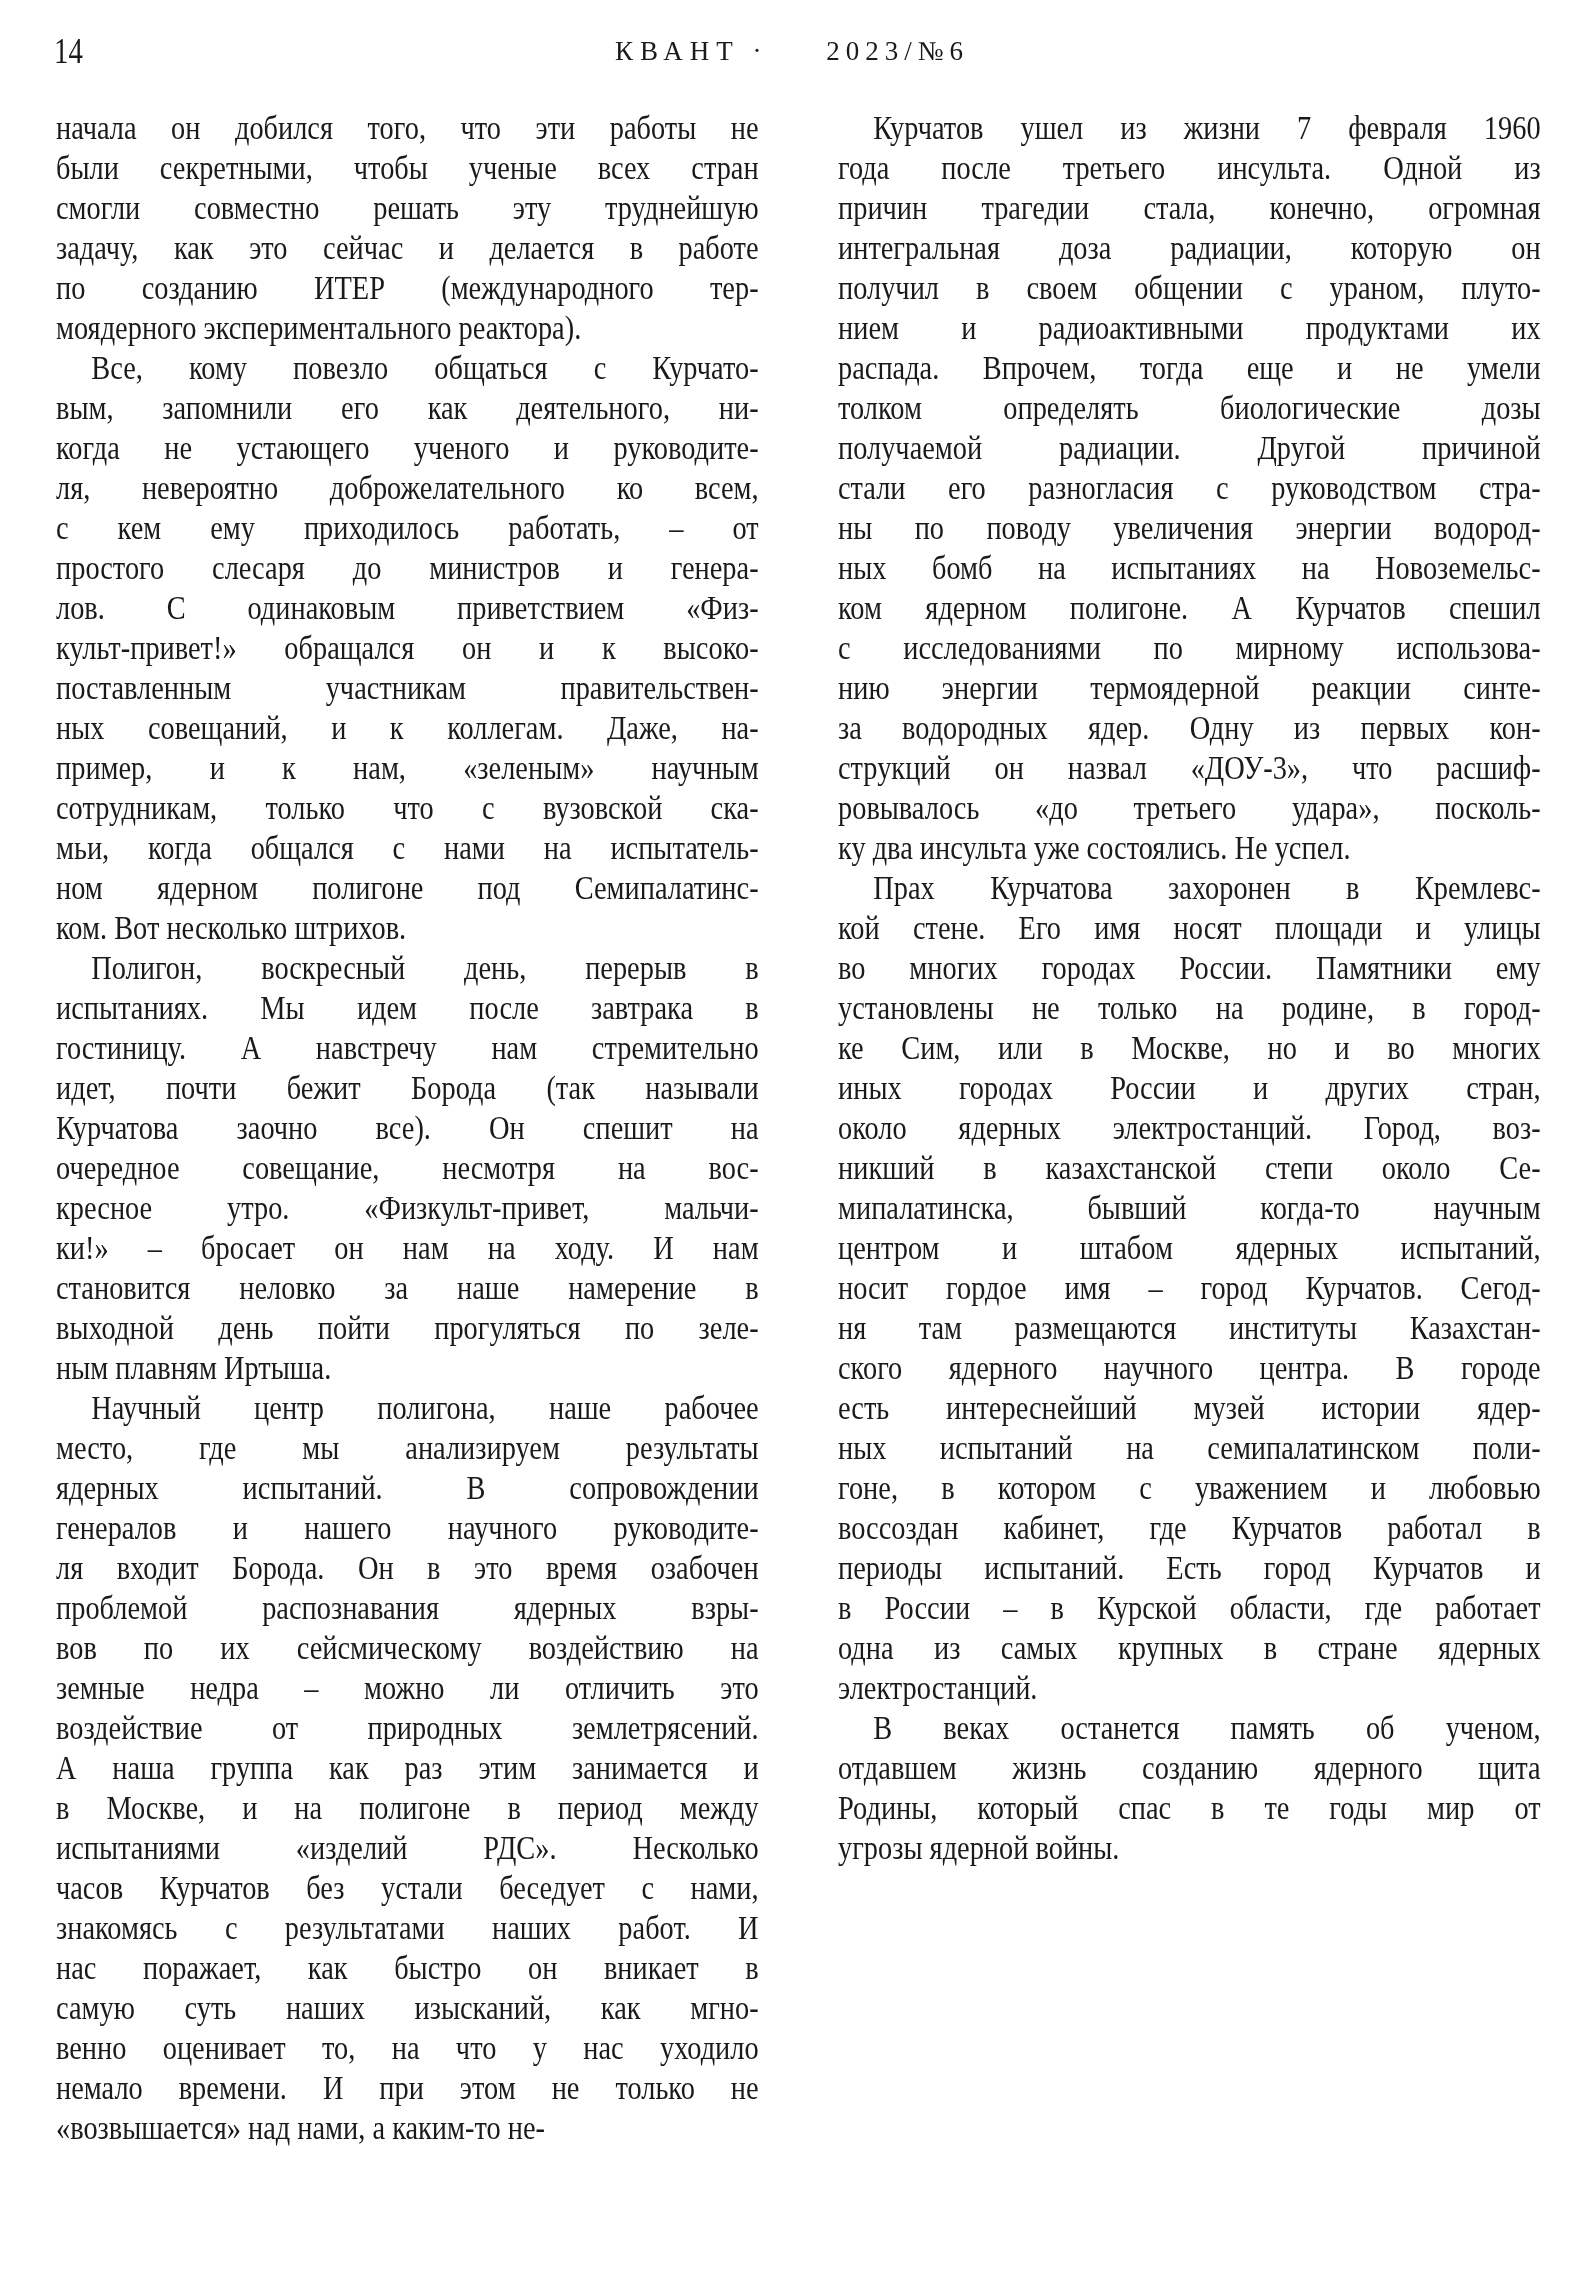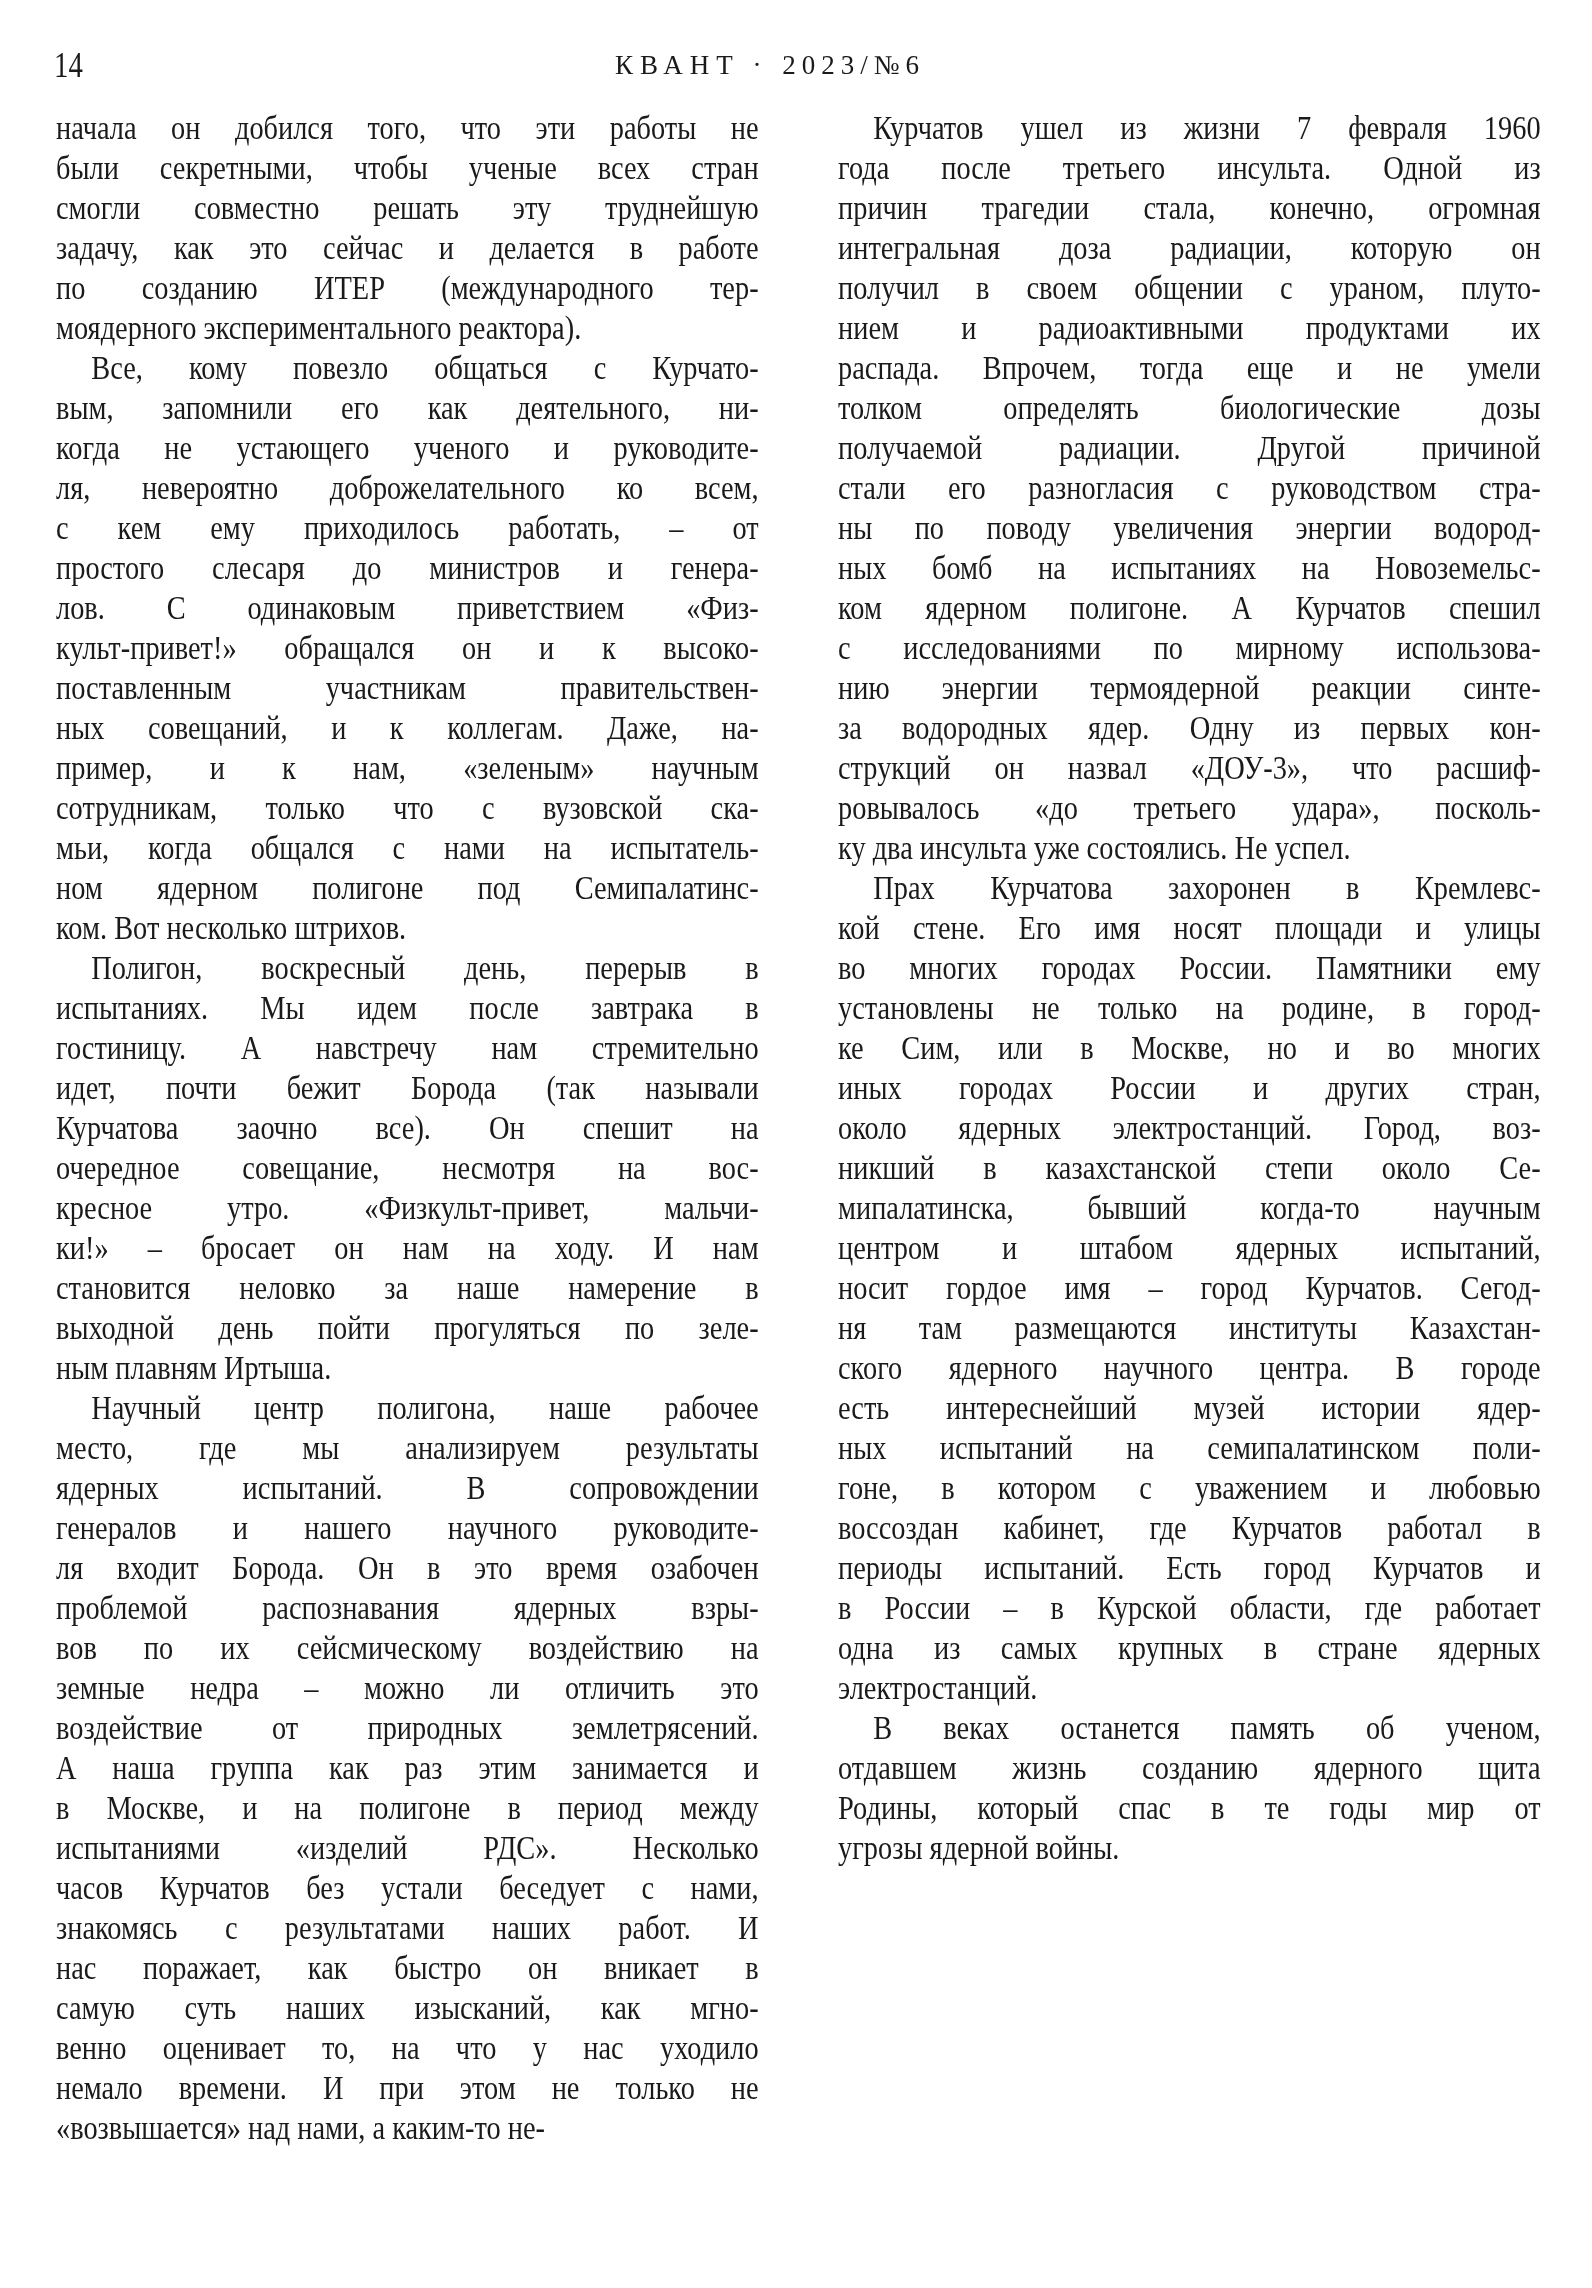--- a/index.html
+++ b/index.html
@@ -1,23 +1,23 @@
 <!DOCTYPE html>
 <html><head>
 <meta charset="utf-8">
 <style>
   html, body { margin:0; padding:0; background:#ffffff; }
   body { width:1592px; height:2289px; position:relative; overflow:hidden; color:#1a1a1a;
          font-family:"Liberation Serif","DejaVu Serif",serif; }
-  .header { position:absolute; top:40px; left:0; width:1576px; height:50px; }
+  .header { position:absolute; top:26px; left:0; width:1576px; height:50px; }
   .page-num { position:absolute; left:54px; top:4px; font-size:36px; letter-spacing:0; transform:scaleX(0.8); transform-origin:left; }
   .running { position:absolute; left:615px; top:10px; font-size:27px; white-space:nowrap; }
   .running .mag { font-weight:normal; letter-spacing:7px; }
   .running .dot { margin:0 14px 0 6px; }
-  .running .issue { letter-spacing:6px; }
+  .running .issue { letter-spacing:6px;margin-left:44px; }
   .col { position:absolute; top:108px; width:702px; }
   .col.left { left:56px; }
   .col.right { left:838px; }
   .line { display:block; height:40px; line-height:40px; font-size:33px; white-space:nowrap;
           text-align:justify; text-align-last:justify; overflow:hidden; transform:scaleX(0.86); transform-origin:left; width:817px; }
   .line.last { text-align-last:left; }
   .line.indent { padding-left:41px; width:776px; }
 </style>
 </head>
 <body>

